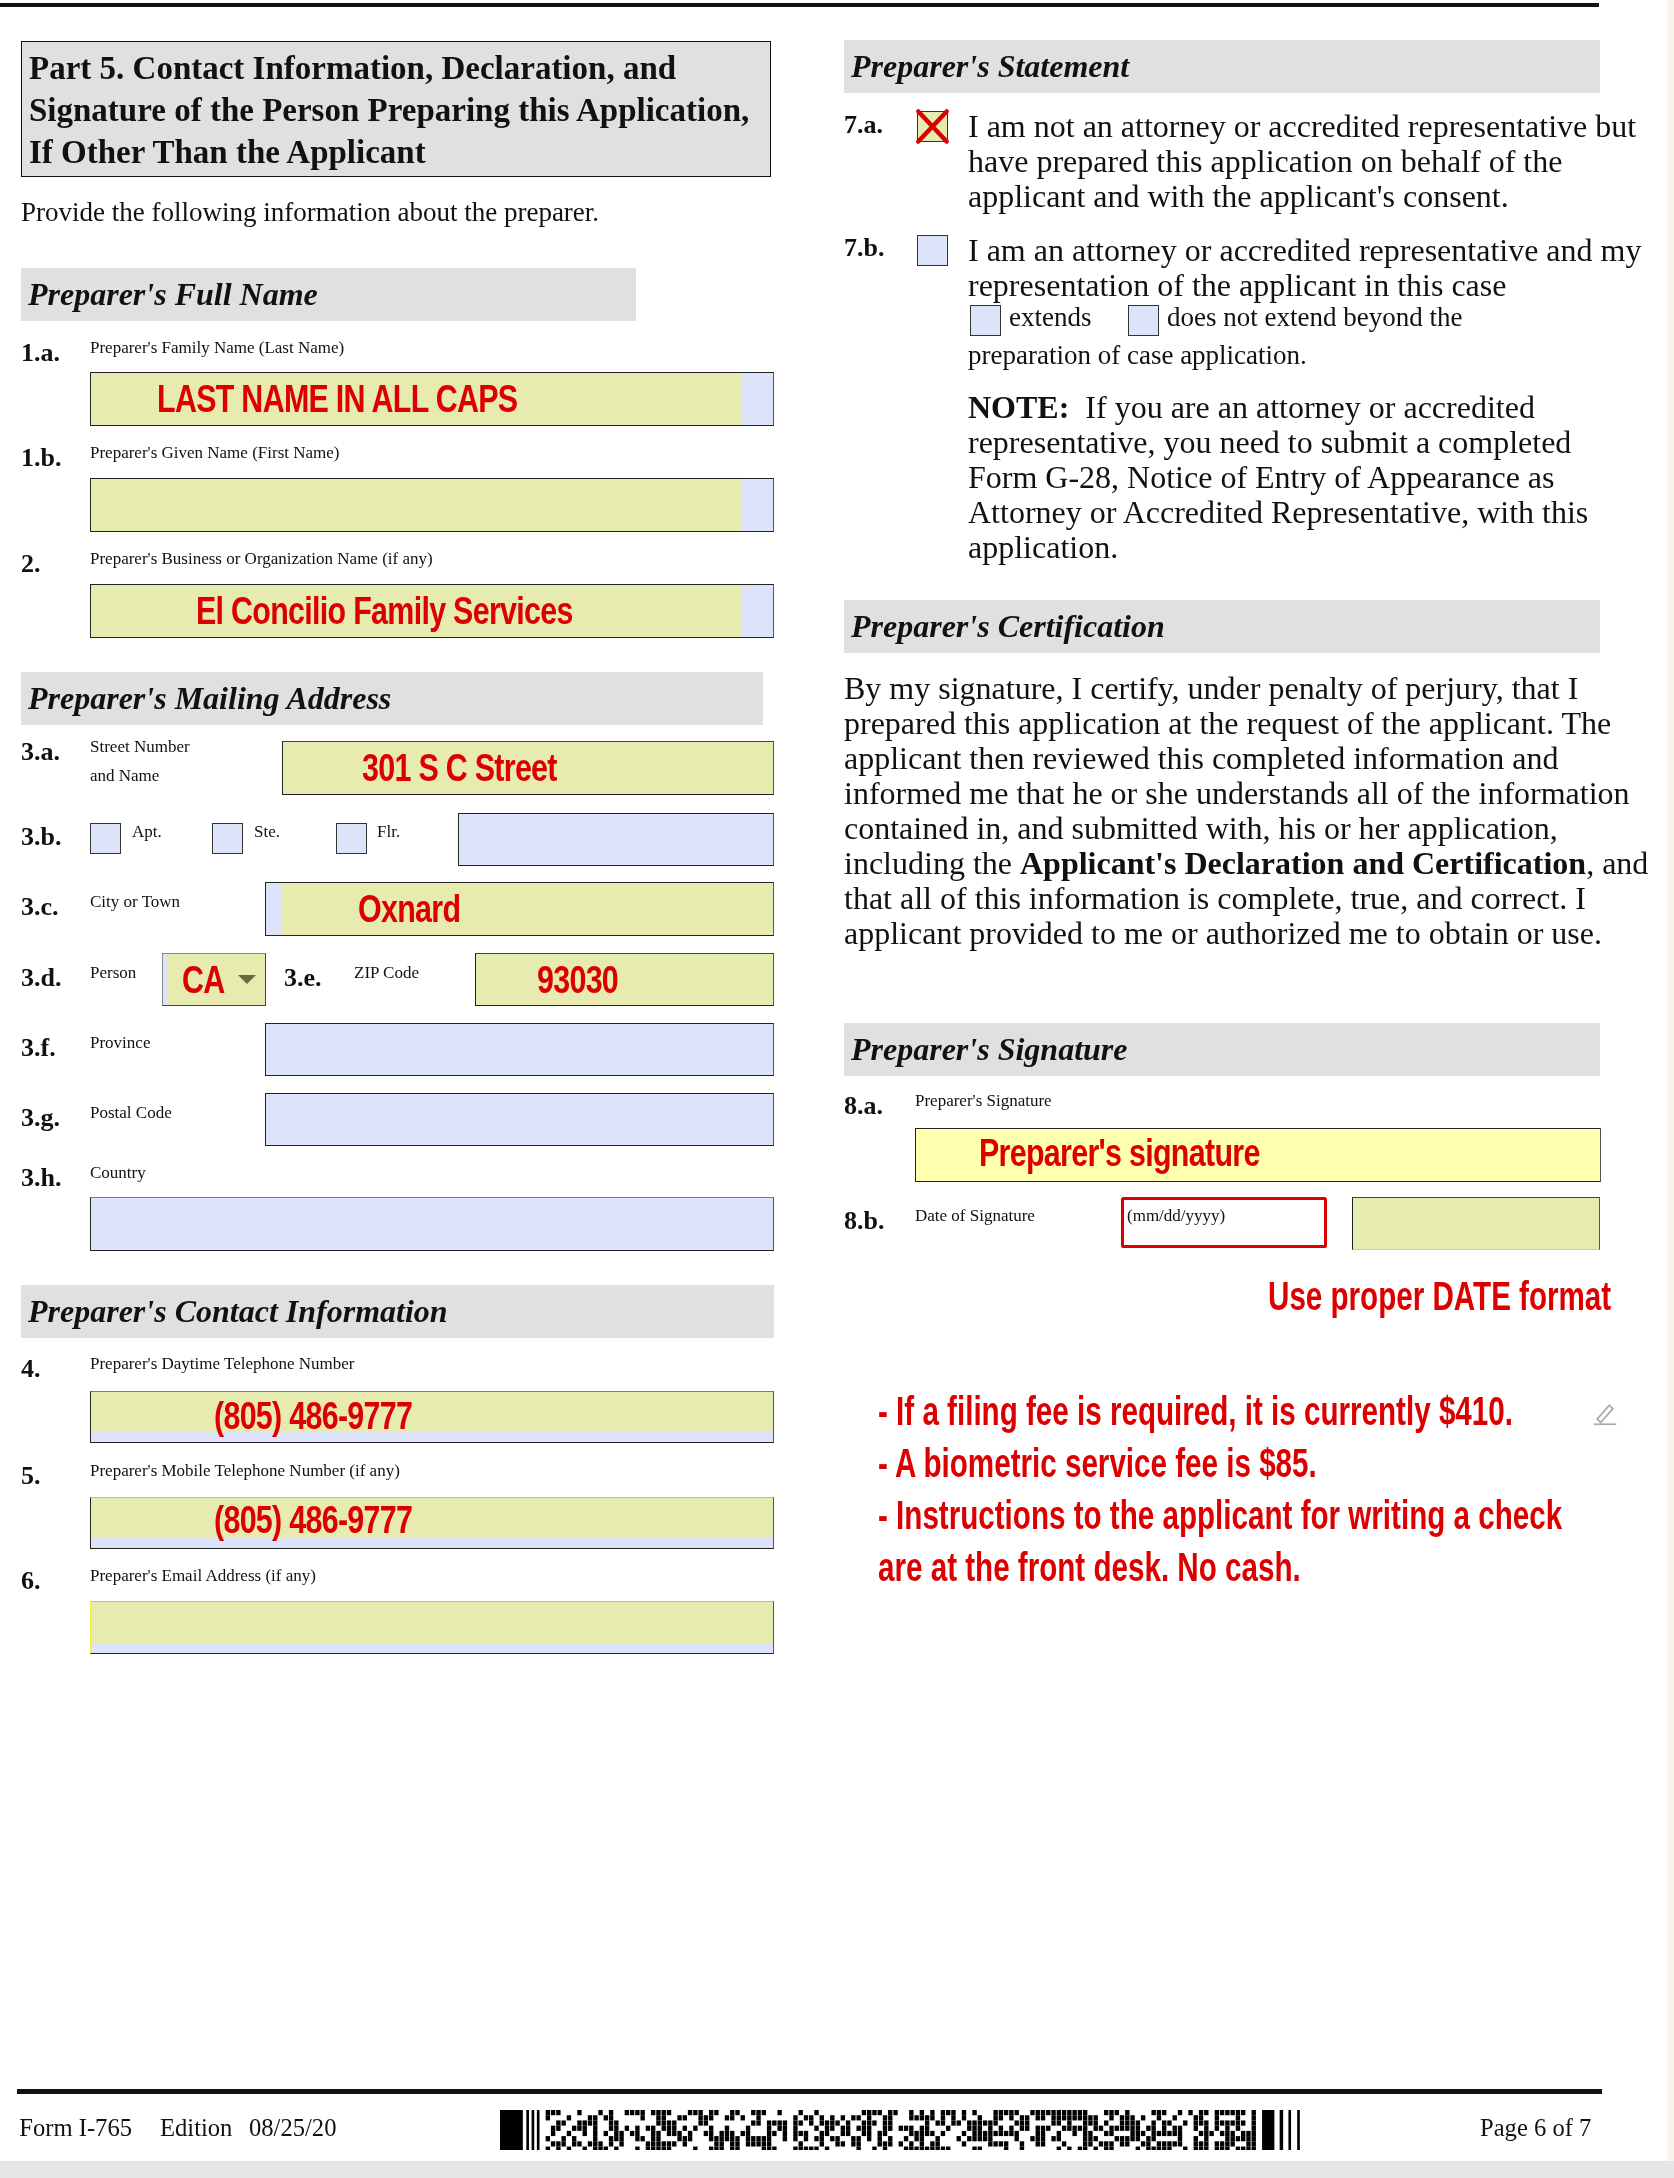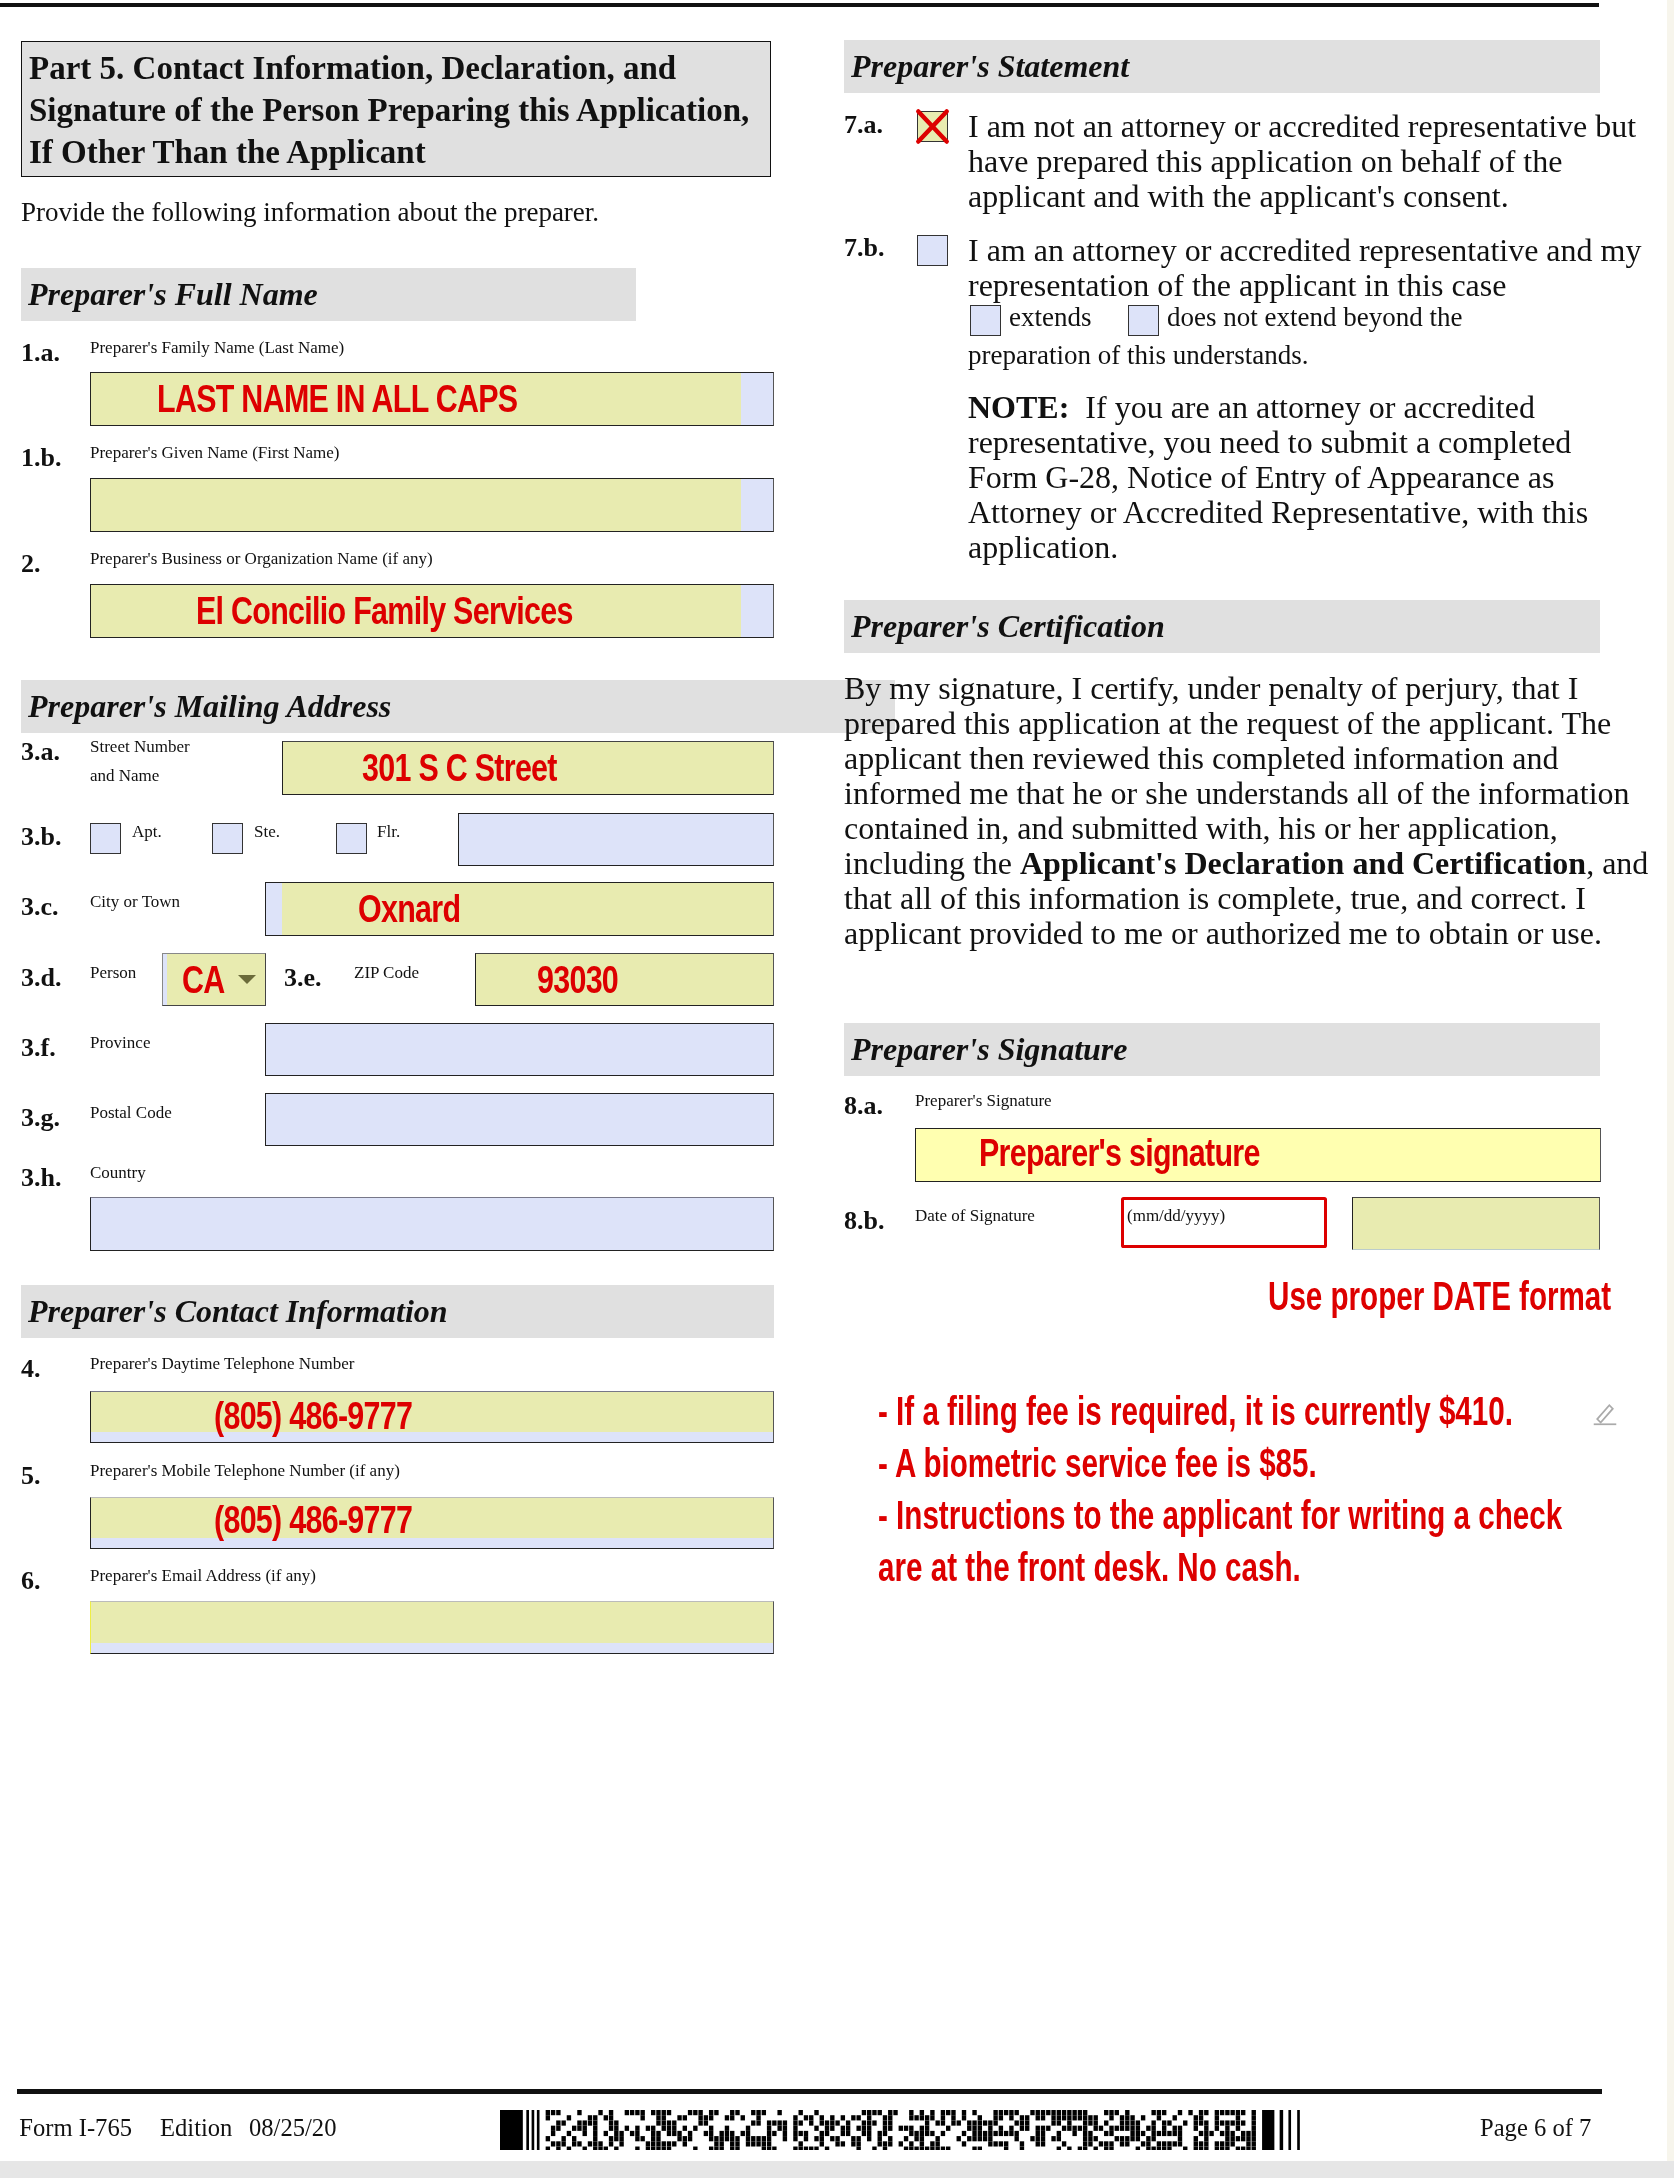--- a/index.html
+++ b/index.html
@@ -57,21 +57,21 @@
   <div class="num" style="left:21px;top:443px;">1.b.</div>
   <div class="lbl" style="left:90px;top:443px;">Preparer's Given Name (First Name)</div>
   <div class="field y" style="left:90px;top:478px;width:684px;height:54px;"></div>
 
   <div class="num" style="left:21px;top:549px;">2.</div>
   <div class="lbl" style="left:90px;top:549px;">Preparer's Business or Organization Name (if any)</div>
   <div class="field y" style="left:90px;top:584px;width:684px;height:54px;">
     <span class="fill" style="left:105px;top:3.5px;">El Concilio Family Services</span>
   </div>
 
-  <div class="sec" style="left:21px;top:672px;width:874px;margin-top:8px;">Preparer's Mailing Address</div>
+  <div class="sec" style="left:21px;top:672px;width:742px;">Preparer's Mailing Address</div>
 
   <div class="num" style="left:21px;top:737px;">3.a.</div>
   <div class="lbl" style="left:90px;top:737px;">Street Number</div>
   <div class="lbl" style="left:90px;top:766px;">and Name</div>
   <div class="field yfull" style="left:282px;top:741px;width:492px;height:54px;">
     <span class="fill" style="left:79px;top:3.5px;">301 S C Street</span>
   </div>
 
   <div class="num" style="left:21px;top:822px;">3.b.</div>
   <div class="cb" style="left:90px;top:823px;"></div>
@@ -148,21 +148,21 @@
   <div class="num" style="left:844px;top:233px;">7.b.</div>
   <div class="cb" style="left:917px;top:235px;"></div>
   <div class="para" style="left:968px;top:233px;">
     <div>I am an attorney or accredited representative and my</div>
     <div>representation of the applicant in this case</div>
   </div>
   <div class="cb" style="left:970px;top:305px;"></div>
   <div class="lbl" style="left:1009px;top:302px;font-size:27px;">extends</div>
   <div class="cb" style="left:1128px;top:305px;"></div>
   <div class="lbl" style="left:1167px;top:302px;font-size:27px;">does not extend beyond the</div>
-  <div class="lbl" style="left:968px;top:340px;font-size:27px;">preparation of this understands.</div>
+  <div class="lbl" style="left:968px;top:340px;font-size:27px;">preparation of case application.</div>
 
   <div class="para" style="left:968px;top:390px;">
     <div><b>NOTE:</b>&nbsp; <span>If you are an attorney or accredited</span></div>
     <div>representative, you need to submit a completed</div>
     <div>Form G-28, Notice of Entry of Appearance as</div>
     <div>Attorney or Accredited Representative, with this</div>
     <div>application.</div>
   </div>
 
   <div class="sec" style="left:844px;top:600px;width:756px;">Preparer's Certification</div>

